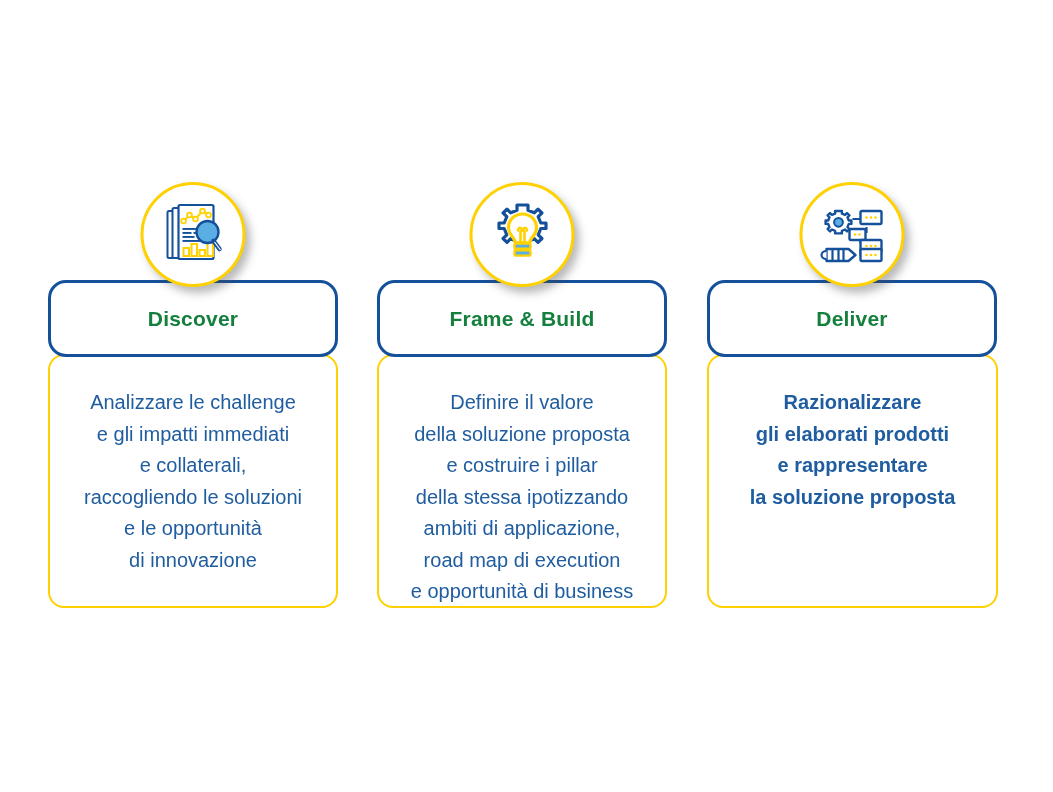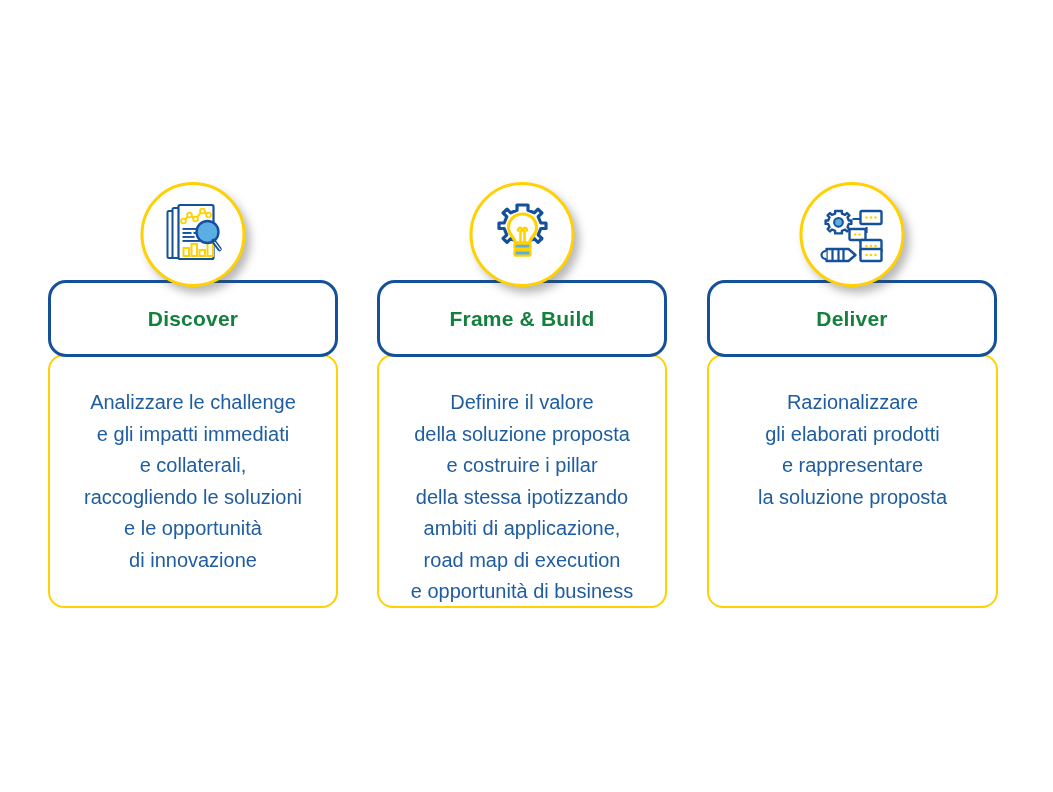--- a/index.html
+++ b/index.html
@@ -96,21 +96,21 @@
     padding-top: 31px;
   }
   .body-text {
     color: #1F5DA0;
     font-size: 20px;
     line-height: 31.5px;
     text-align: center;
     white-space: pre-line;
     padding: 0 4px;
   }
-  .col-3 .body-card { width: 291px; }
+  .col-3 .body-card { width: 291px; font-weight: bold; }
 </style>
 </head>
 <body>
 
 <div id="stage">
 
   <div class="column col-1">
 
     <div class="icon-badge">
       <svg width="72" height="72" viewBox="0 0 72 72" aria-hidden="true">

